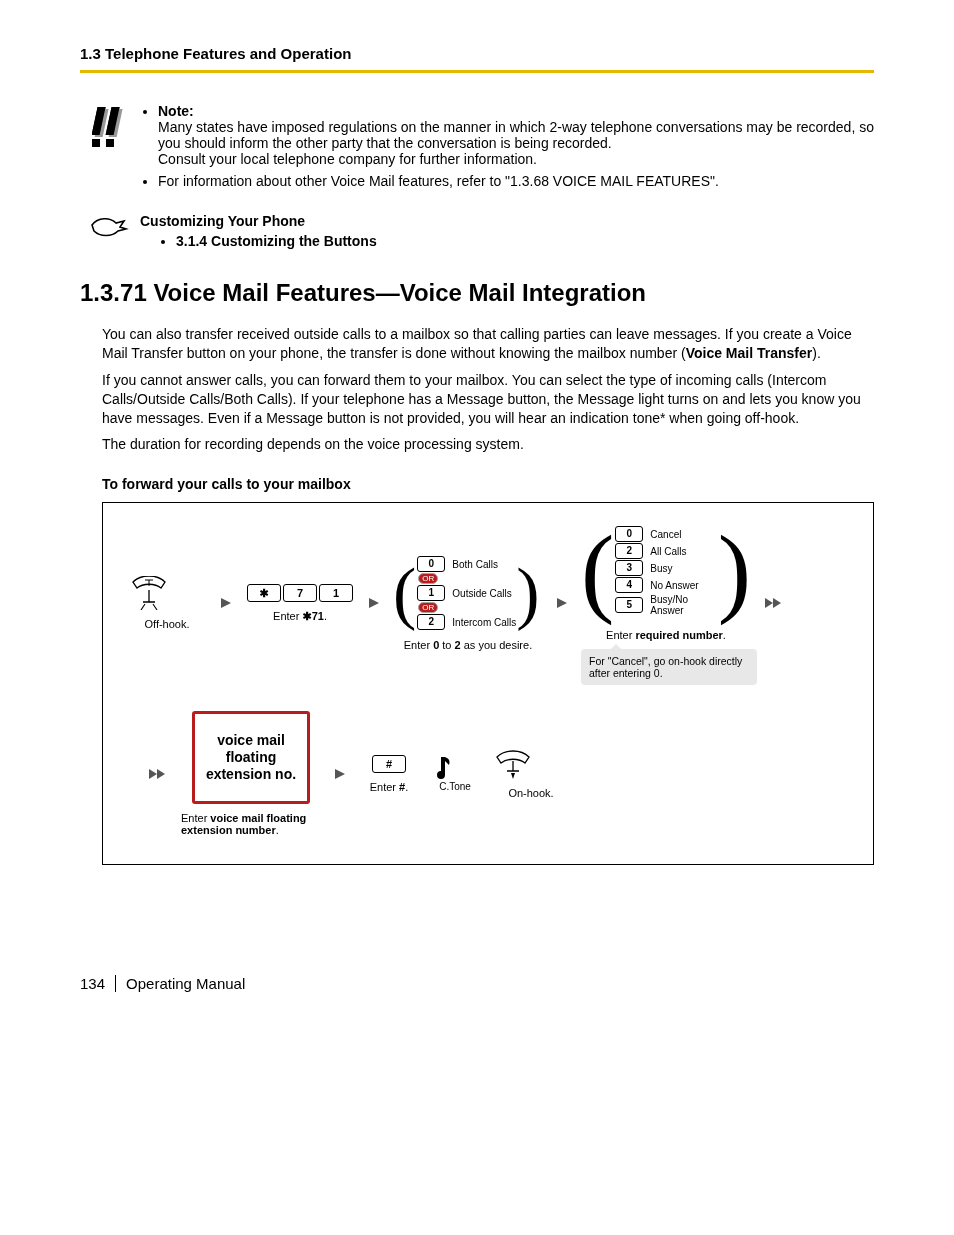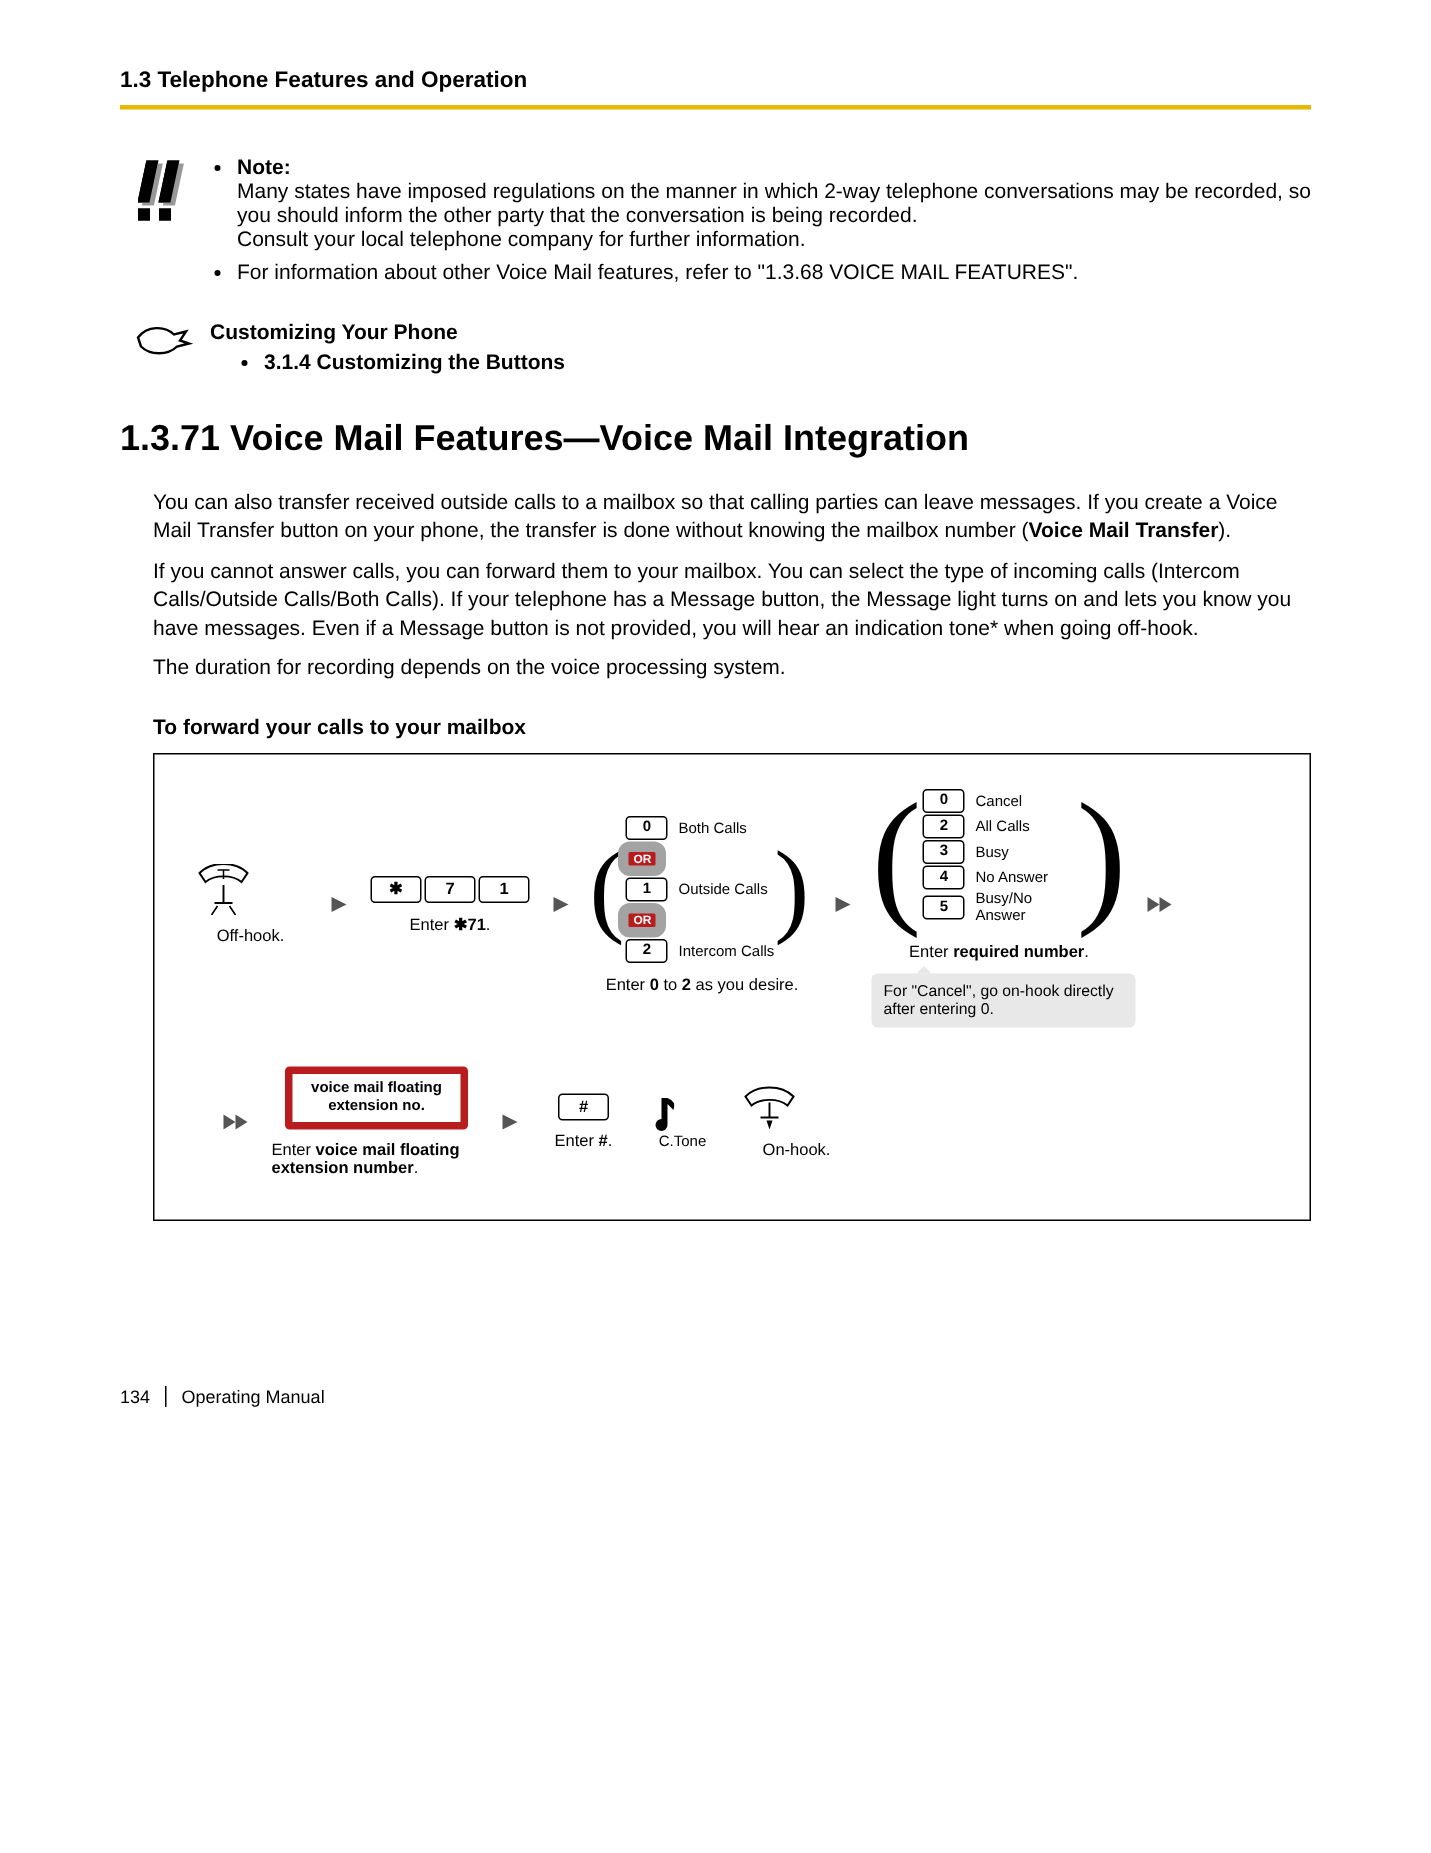--- a/index.html
+++ b/index.html
@@ -137,25 +137,25 @@
     background: #fff;
   }
   .key.small {
     min-width: 18px;
     height: 14px;
     line-height: 14px;
     font-size: 10px;
   }
   .or-pill {
     display: inline-block;
-    border: 7px solid #a3a3a3;
+    border: 1px solid #a3a3a3;
     border-radius: 8px;
     font-size: 8px;
     padding: 0 3px;
-    font-weight: bold;
+    font-weight: normal;
     background: #b91c1c;
     color: #fff;
   }
   .bracket-box {
     display: flex;
     align-items: center;
   }
   .bracket {
     font-size: 70px;
     line-height: 70px;
@@ -193,35 +193,35 @@
   .tooltip-box::before {
     content: '';
     position: absolute;
     top: -10px;
     left: 30px;
     border: 5px solid transparent;
     border-bottom-color: #e8e8e8;
   }
   .rounded-input {
     display: inline-block;
-    border: 5px solid #b91c1c;
+    border: 3px solid #b91c1c;
     border-radius: 3px;
-    font-size: 10px;
-    font-weight: bold;
-    padding: 4px 6px;
+    font-size: 14px;
+    font-weight: bold;
+    padding: 18px 6px;
     max-width: 100px;
     line-height: 1.2;
   }
   .ctone-col {
     text-align: center;
     font-size: 10px;
   }
   .footer {
     margin-top: 110px;
-    font-size: 12px;
+    font-size: 15px;
     display: flex;
     align-items: center;
   }
   .footer .pn {
     padding-right: 10px;
     border-right: 1px solid #000;
     margin-right: 10px;
   }
   svg { display: block; }
 </style>

